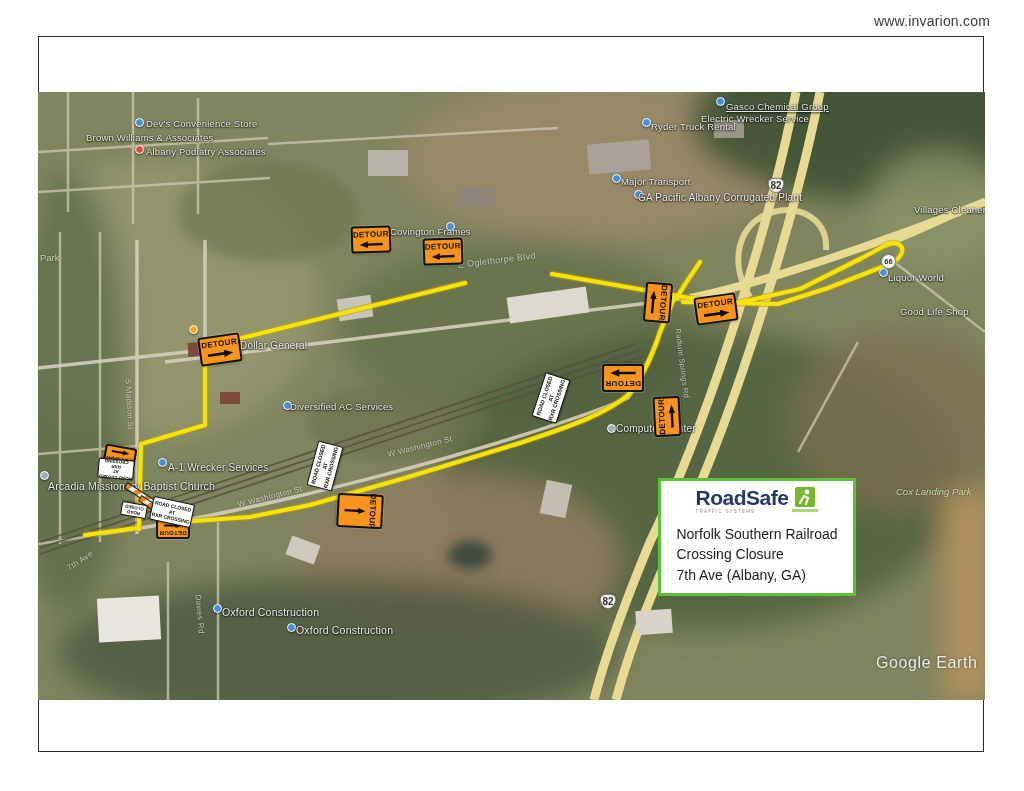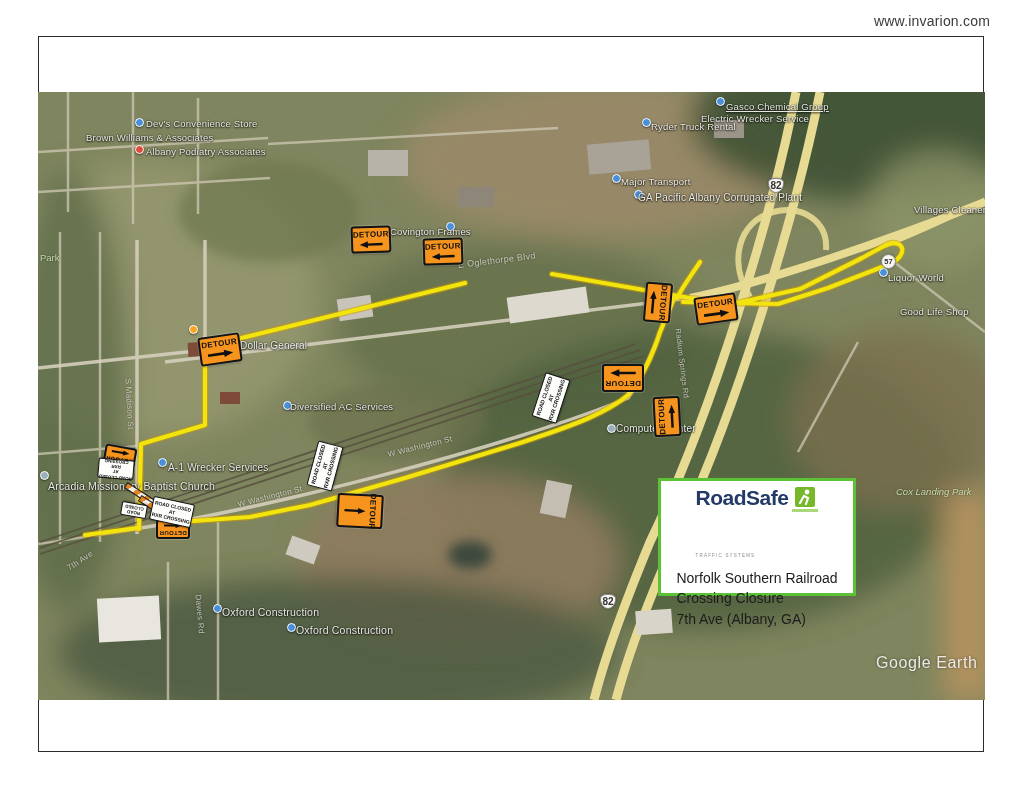--- a/index.html
+++ b/index.html
@@ -75,21 +75,21 @@
     background:repeating-linear-gradient(115deg,#e8821e 0 5px,#f3ede1 5px 10px);
   }
 
   
   .infobox{
     position:absolute;left:620px;top:386px;width:198px;height:118px;
     background:#fff;border:3px solid #5bc236;box-sizing:border-box;
     display:flex;flex-direction:column;align-items:center;padding-top:6px;
   }
   .logo-row{display:flex;align-items:flex-start;gap:4px;}
-  .brand-block{display:flex;flex-direction:column;align-items:flex-start;gap:44px;}
+  .brand-block{display:flex;flex-direction:column;align-items:flex-start;}
   .brand{font-size:21px;font-weight:bold;color:#233a66;letter-spacing:-.5px;line-height:1;}
   .brand-sub{font-size:4.5px;color:#8a8a8a;letter-spacing:1.2px;margin-top:1px;}
   .logo-mark{width:20px;height:20px;background:#76b82a;border-radius:2px;position:relative;}
   .logo-tag{width:26px;height:3px;background:#a8d878;margin-top:2px;align-self:flex-end;}
   .info-lines{margin-top:10px;font-size:14px;color:#1c1c1c;line-height:1.45;}
 </style>
 </head>
 <body>
 
 <div class="site-url">www.invarion.com</div>
@@ -247,21 +247,21 @@
   <span class="maplabel" style="left:850px;top:180px;">Liquor World</span>
   <span class="maplabel" style="left:862px;top:214px;">Good Life Shop</span>
 
   <div class="shield us" style="left:730px;top:86px;">
       <span>82</span>
     </div>
   <div class="shield us" style="left:562px;top:502px;">
       <span>82</span>
     </div>
   <div class="shield ga" style="left:843px;top:162px;">
-      <span>57</span>
+      <span>66</span>
     </div>
 
   <div class="barricade" style="left:84px;top:402px;width:46px;transform:rotate(33deg);"></div>
   <div class="barricade" style="left:98px;top:415px;width:46px;transform:rotate(33deg);"></div>
 
   <div class="sign-detour" style="left:313px;top:134px;width:40px;height:27px;transform:rotate(-2deg);">
     <span class="lbl">DETOUR</span>
     <svg width="28" height="9" viewBox="0 0 64 22">
         <path d="M60 8 H24 V3 L4 11 L24 19 V14 H60 Z" fill="#101010"></path>
       </svg>

